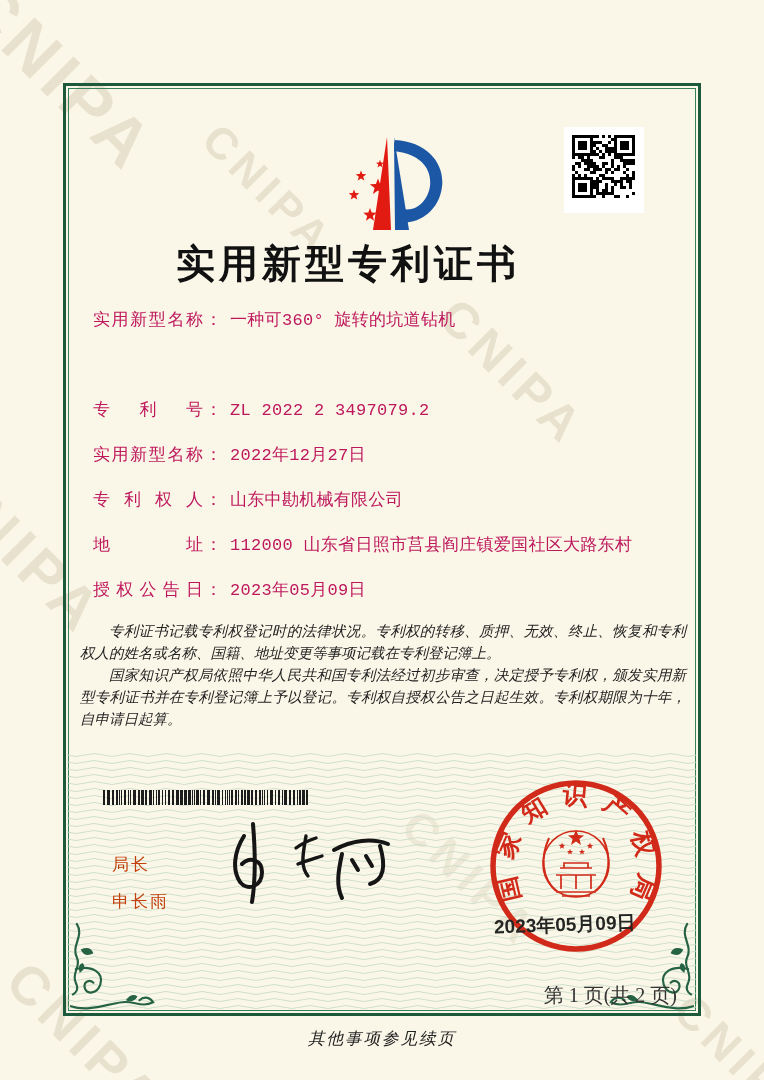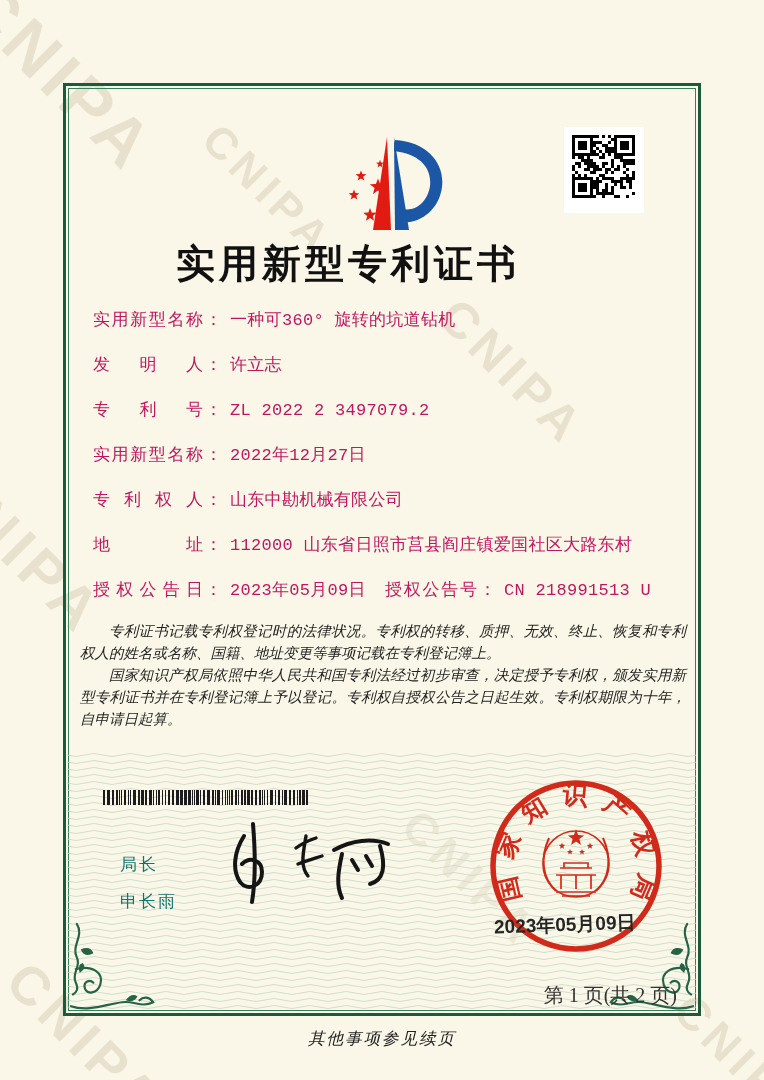--- a/index.html
+++ b/index.html
@@ -29,21 +29,21 @@
   .flabel2 { display:inline-block; width:92px; text-align:justify; text-align-last:justify; vertical-align:top; }
   .fcolon { display:inline-block; margin:0 8px 0 2px; }
   .fvalue { letter-spacing:0.3px; }
   .pair2 { position:absolute; left:292px; top:0; }
 
   .bodytext { position:absolute; left:80px; top:620px; width:606px; font-size:14.5px;
               line-height:22px; color:#222; text-align:justify; font-style:italic; }
   .bodytext p { text-indent:2em; }
 
   .role { position:absolute; left:112px; font-family:"Liberation Sans","DejaVu Sans",sans-serif;
-          font-size:17px; color:#0f766e; letter-spacing:2px;margin-left:8px; }
+          font-size:17px; color:#c2410c; letter-spacing:2px; }
 
   .pageinfo { position:absolute; left:40px; top:982px; width:637px; text-align:right;
               font-size:20px; color:#333; }
   .contnote { position:absolute; left:0; top:1028px; width:764px; text-align:center;
               font-size:16.5px; font-style:italic; letter-spacing:2px; color:#222; }
 
   .qrbox { position:absolute; left:564px; top:127px; width:80px; height:86px; background:#ffffff; }
   .qrbox svg { position:absolute; left:8px; top:8px; }
 </style>
 </head>
@@ -269,40 +269,34 @@
         <rect x="3" y="45" width="15" height="15" fill="#fff"></rect>
         <rect x="6" y="48" width="9" height="9" fill="#000"></rect>
       </svg>
   </div>
 
   <div class="title">实用新型专利证书</div>
 
   <div class="frow" style="top:308px">
     <span class="flabel">实用新型名称</span><span class="fcolon">：</span><span class="fvalue">一种可360° 旋转的坑道钻机</span>
   </div>
-  <div class="frow" style="top:353px">
-    <span class="flabel">发明人</span><span class="fcolon">：</span><span class="fvalue">许立志</span>
-  </div>
   <div class="frow" style="top:398px">
     <span class="flabel">专利号</span><span class="fcolon">：</span><span class="fvalue">ZL 2022 2 3497079.2</span>
   </div>
   <div class="frow" style="top:443px">
     <span class="flabel">实用新型名称</span><span class="fcolon">：</span><span class="fvalue">2022年12月27日</span>
   </div>
   <div class="frow" style="top:488px">
     <span class="flabel">专利权人</span><span class="fcolon">：</span><span class="fvalue">山东中勘机械有限公司</span>
   </div>
   <div class="frow" style="top:533px">
     <span class="flabel">地址</span><span class="fcolon">：</span><span class="fvalue">112000 山东省日照市莒县阎庄镇爱国社区大路东村</span>
   </div>
   <div class="frow" style="top:578px">
     <span class="flabel">授权公告日</span><span class="fcolon">：</span><span class="fvalue">2023年05月09日</span>
-    <span class="pair2">
-      <span class="flabel2">授权公告号</span><span class="fcolon">：</span><span class="fvalue">CN 218991513 U</span>
-    </span>
   </div>
 
   <div class="bodytext">
     <p>专利证书记载专利权登记时的法律状况。专利权的转移、质押、无效、终止、恢复和专利权人的姓名或名称、国籍、地址变更等事项记载在专利登记簿上。</p>
     <p>国家知识产权局依照中华人民共和国专利法经过初步审查，决定授予专利权，颁发实用新型专利证书并在专利登记簿上予以登记。专利权自授权公告之日起生效。专利权期限为十年，自申请日起算。</p>
   </div>
 
   <svg id="barcode" class="abs" style="left:103px;top:790px;" width="208" height="15">
       <rect x="0" y="0" width="2" height="15" fill="#1c1c1c"></rect>
       <rect x="4" y="0" width="3" height="15" fill="#1c1c1c"></rect>

